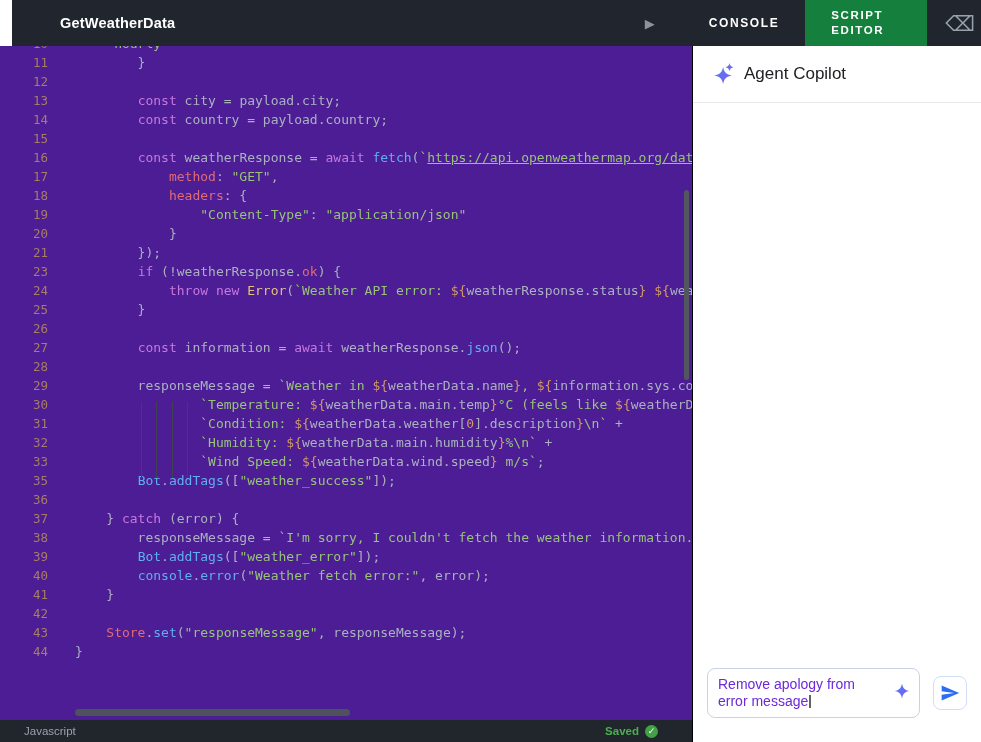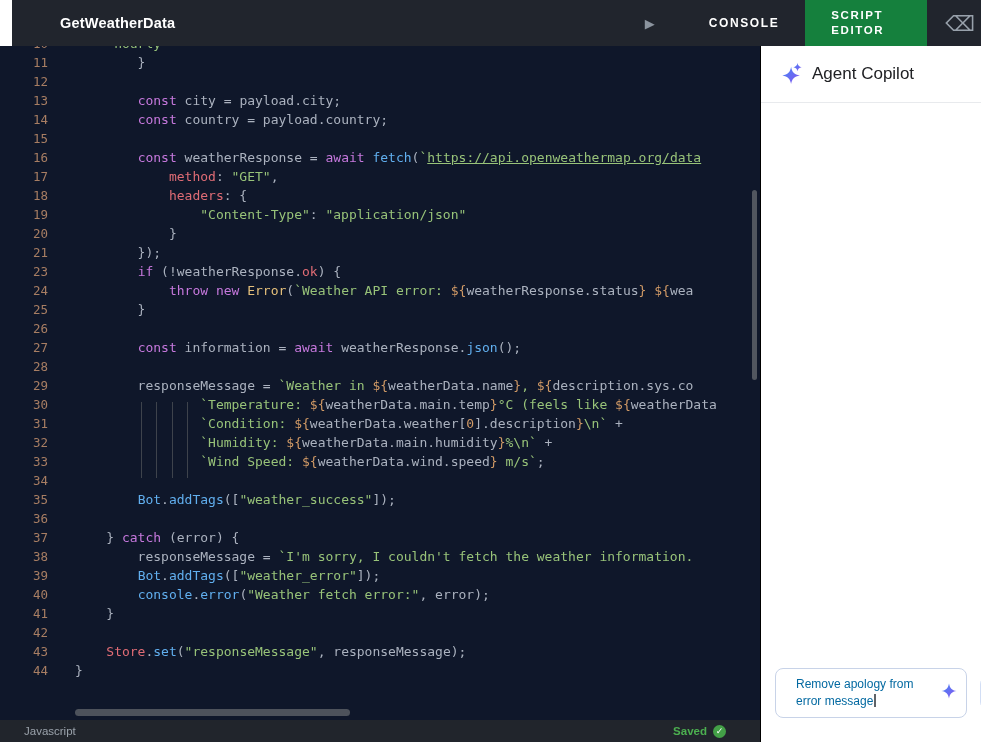--- a/index.html
+++ b/index.html
@@ -37,22 +37,22 @@
   .close-btn {
     background:none; border:none; color:#98a1ab; font-size:21px; line-height:1;
     margin:0 16px 0 16px; cursor:pointer; padding:2px;
   }
 
   
   .main { position:absolute; top:46px; left:0; right:0; bottom:0; display:flex; }
 
   
   .editor-pane {
-    position:relative; width:760px; flex:none;
-    background:#0f172a; overflow:hidden;
+    position:relative; width:692px; flex:none;
+    background:#4c1d95; overflow:hidden;
   }
   .code-wrap { margin-top:-12px; }
   .code-line {
     display:flex; height:19px; line-height:19px;
     font-family:"DejaVu Sans Mono", monospace; font-size:13px; white-space:pre;
   }
   .ln { flex:none; width:48px; text-align:right; color:#a87e63; font-size:12.5px; }
   .code { flex:none; padding-left:27px; }
   .t-plain { color:#abb2bf; }
   .t-kw    { color:#c678dd; }
@@ -102,21 +102,21 @@
 
   .copilot-footer {
     position:absolute; bottom:24px; left:14px; right:14px;
     display:flex; align-items:center; gap:13px;
   }
   .prompt-box {
     flex:1; min-height:50px; border:1.5px solid #c8d3e8; border-radius:8px;
     background:#ffffff; display:flex; align-items:center;
     padding:7px 30px 7px 10px; position:relative; cursor:text;
   }
-  .prompt-text { font-size:12px; color:#0369a1; line-height:17px; width:140px;margin-left:10px; }
+  .prompt-text { font-size:14px; color:#6d28d9; line-height:17px; width:140px; }
   .caret {
     display:inline-block; width:1.5px; height:13px; background:#5f6368;
     margin-left:1px; vertical-align:-2px;
   }
   .prompt-sparkle { position:absolute; right:8px; top:50%; transform:translateY(-50%); }
   .send-btn {
     flex:none; width:34px; height:34px; border:1px solid #d2def5; border-radius:8px;
     background:#ffffff; display:flex; align-items:center; justify-content:center; cursor:pointer;
   }
 </style>
@@ -155,26 +155,25 @@
           <div class="code-line"><span class="ln">18</span><span class="code"><span class="t-plain">            </span><span class="t-prop">headers</span><span class="t-plain">: {</span></span></div>
           <div class="code-line"><span class="ln">19</span><span class="code"><span class="t-plain">                </span><span class="t-str">"Content-Type"</span><span class="t-plain">: </span><span class="t-str">"application/json"</span></span></div>
           <div class="code-line"><span class="ln">20</span><span class="code"><span class="t-plain">            }</span></span></div>
           <div class="code-line"><span class="ln">21</span><span class="code"><span class="t-plain">        });</span></span></div>
           <div class="code-line"><span class="ln">23</span><span class="code"><span class="t-plain">        </span><span class="t-kw">if</span><span class="t-plain"> (!weatherResponse.</span><span class="t-prop">ok</span><span class="t-plain">) {</span></span></div>
           <div class="code-line"><span class="ln">24</span><span class="code"><span class="t-plain">            </span><span class="t-kw">throw</span><span class="t-plain"> </span><span class="t-kw">new</span><span class="t-plain"> </span><span class="t-cls">Error</span><span class="t-plain">(</span><span class="t-str">`Weather API error: </span><span class="t-intp">${</span><span class="t-plain">weatherResponse.status</span><span class="t-intp">}</span><span class="t-str"> </span><span class="t-intp">${</span><span class="t-plain">wea</span></span></div>
           <div class="code-line"><span class="ln">25</span><span class="code"><span class="t-plain">        }</span></span></div>
           <div class="code-line"><span class="ln">26</span><span class="code"></span></div>
           <div class="code-line"><span class="ln">27</span><span class="code"><span class="t-plain">        </span><span class="t-kw">const</span><span class="t-plain"> information = </span><span class="t-kw">await</span><span class="t-plain"> weatherResponse.</span><span class="t-fn">json</span><span class="t-plain">();</span></span></div>
           <div class="code-line"><span class="ln">28</span><span class="code"></span></div>
-          <div class="code-line"><span class="ln">29</span><span class="code"><span class="t-plain">        responseMessage = </span><span class="t-str">`Weather in </span><span class="t-intp">${</span><span class="t-plain">weatherData.name</span><span class="t-intp">}</span><span class="t-str">, </span><span class="t-intp">${</span><span class="t-plain">description.sys.co</span></span></div>
+          <div class="code-line"><span class="ln">29</span><span class="code"><span class="t-plain">        responseMessage = </span><span class="t-str">`Weather in </span><span class="t-intp">${</span><span class="t-plain">weatherData.name</span><span class="t-intp">}</span><span class="t-str">, </span><span class="t-intp">${</span><span class="t-plain">information.sys.co</span></span></div>
           <div class="code-line"><span class="ln">30</span><span class="code"><span class="t-plain">                </span><span class="t-str">`Temperature: </span><span class="t-intp">${</span><span class="t-plain">weatherData.main.temp</span><span class="t-intp">}</span><span class="t-str">°C (feels like </span><span class="t-intp">${</span><span class="t-plain">weatherData</span></span></div>
           <div class="code-line"><span class="ln">31</span><span class="code"><span class="t-plain">                </span><span class="t-str">`Condition: </span><span class="t-intp">${</span><span class="t-plain">weatherData.weather[</span><span class="t-num">0</span><span class="t-plain">].description</span><span class="t-intp">}</span><span class="t-str">\n`</span><span class="t-plain"> +</span></span></div>
           <div class="code-line"><span class="ln">32</span><span class="code"><span class="t-plain">                </span><span class="t-str">`Humidity: </span><span class="t-intp">${</span><span class="t-plain">weatherData.main.humidity</span><span class="t-intp">}</span><span class="t-str">%\n`</span><span class="t-plain"> +</span></span></div>
           <div class="code-line"><span class="ln">33</span><span class="code"><span class="t-plain">                </span><span class="t-str">`Wind Speed: </span><span class="t-intp">${</span><span class="t-plain">weatherData.wind.speed</span><span class="t-intp">}</span><span class="t-str"> m/s`</span><span class="t-plain">;</span></span></div>
-          <div class="code-line"><span class="ln">34</span><span class="code"></span></div>
           <div class="code-line"><span class="ln">35</span><span class="code"><span class="t-plain">        </span><span class="t-fn">Bot</span><span class="t-plain">.</span><span class="t-fn">addTags</span><span class="t-plain">([</span><span class="t-str">"weather_success"</span><span class="t-plain">]);</span></span></div>
           <div class="code-line"><span class="ln">36</span><span class="code"></span></div>
           <div class="code-line"><span class="ln">37</span><span class="code"><span class="t-plain">    } </span><span class="t-kw">catch</span><span class="t-plain"> (error) {</span></span></div>
           <div class="code-line"><span class="ln">38</span><span class="code"><span class="t-plain">        responseMessage = </span><span class="t-str">`I'm sorry, I couldn't fetch the weather information.</span></span></div>
           <div class="code-line"><span class="ln">39</span><span class="code"><span class="t-plain">        </span><span class="t-fn">Bot</span><span class="t-plain">.</span><span class="t-fn">addTags</span><span class="t-plain">([</span><span class="t-str">"weather_error"</span><span class="t-plain">]);</span></span></div>
           <div class="code-line"><span class="ln">40</span><span class="code"><span class="t-plain">        </span><span class="t-fn">console</span><span class="t-plain">.</span><span class="t-fn">error</span><span class="t-plain">(</span><span class="t-str">"Weather fetch error:"</span><span class="t-plain">, error);</span></span></div>
           <div class="code-line"><span class="ln">41</span><span class="code"><span class="t-plain">    }</span></span></div>
           <div class="code-line"><span class="ln">42</span><span class="code"></span></div>
           <div class="code-line"><span class="ln">43</span><span class="code"><span class="t-plain">    </span><span class="t-var2">Store</span><span class="t-plain">.</span><span class="t-fn">set</span><span class="t-plain">(</span><span class="t-str">"responseMessage"</span><span class="t-plain">, responseMessage);</span></span></div>
           <div class="code-line"><span class="ln">44</span><span class="code"><span class="t-plain">}</span></span></div>

